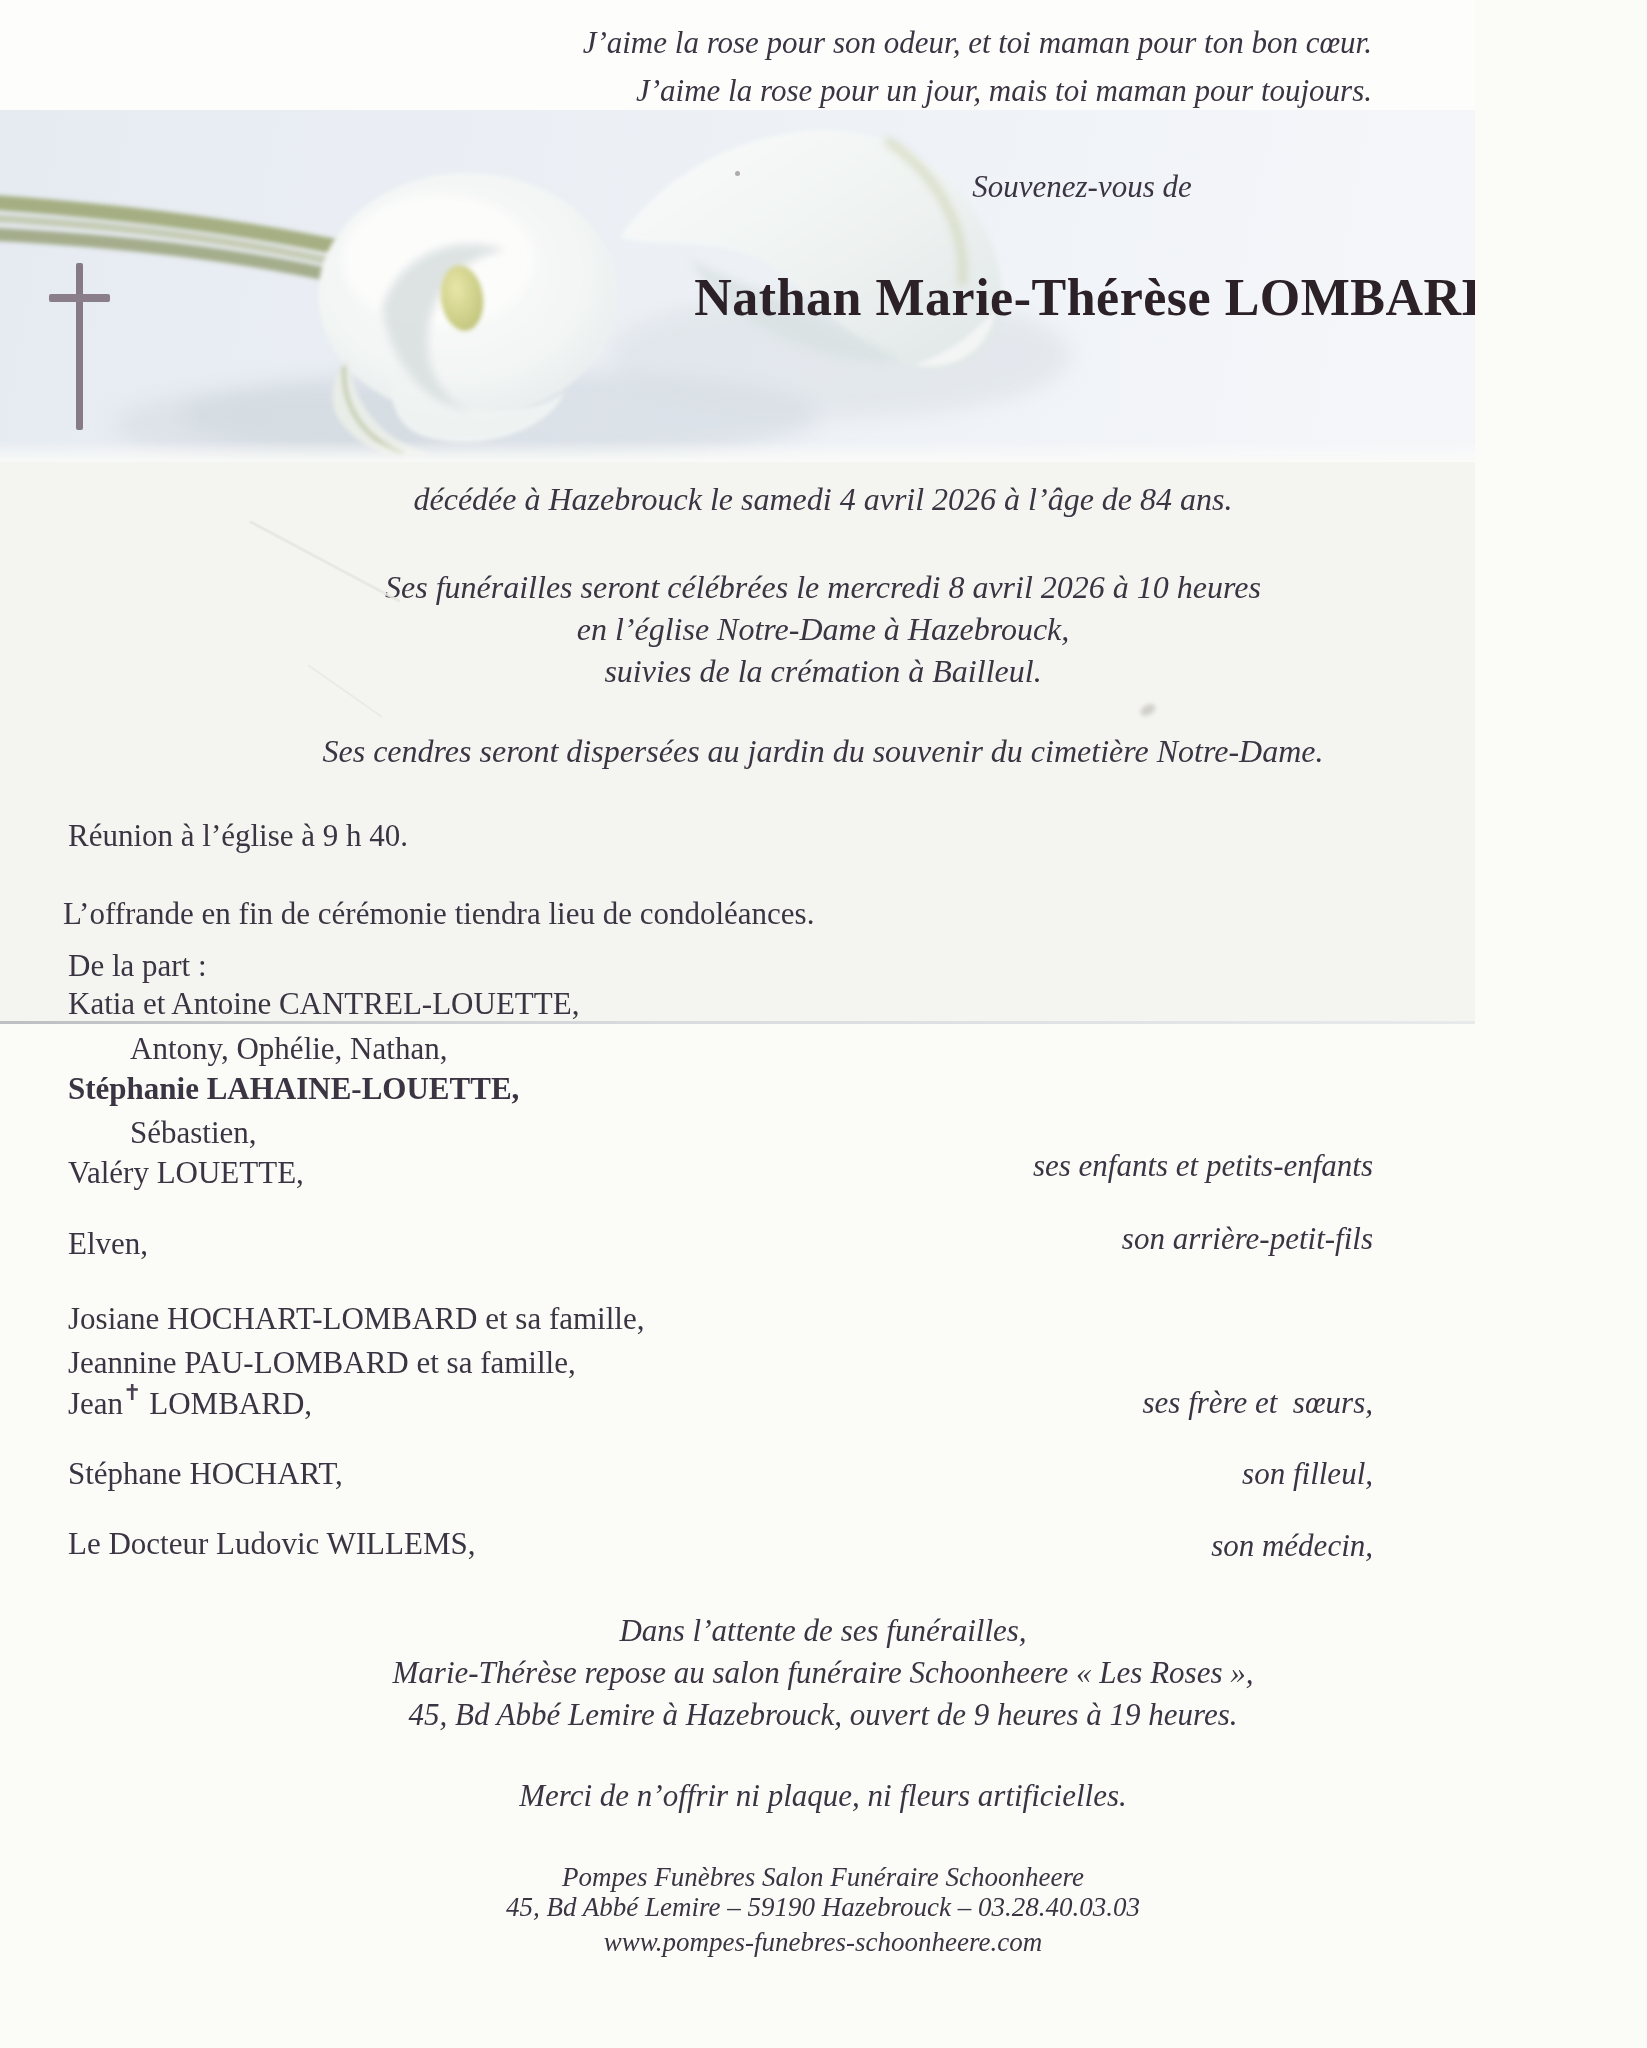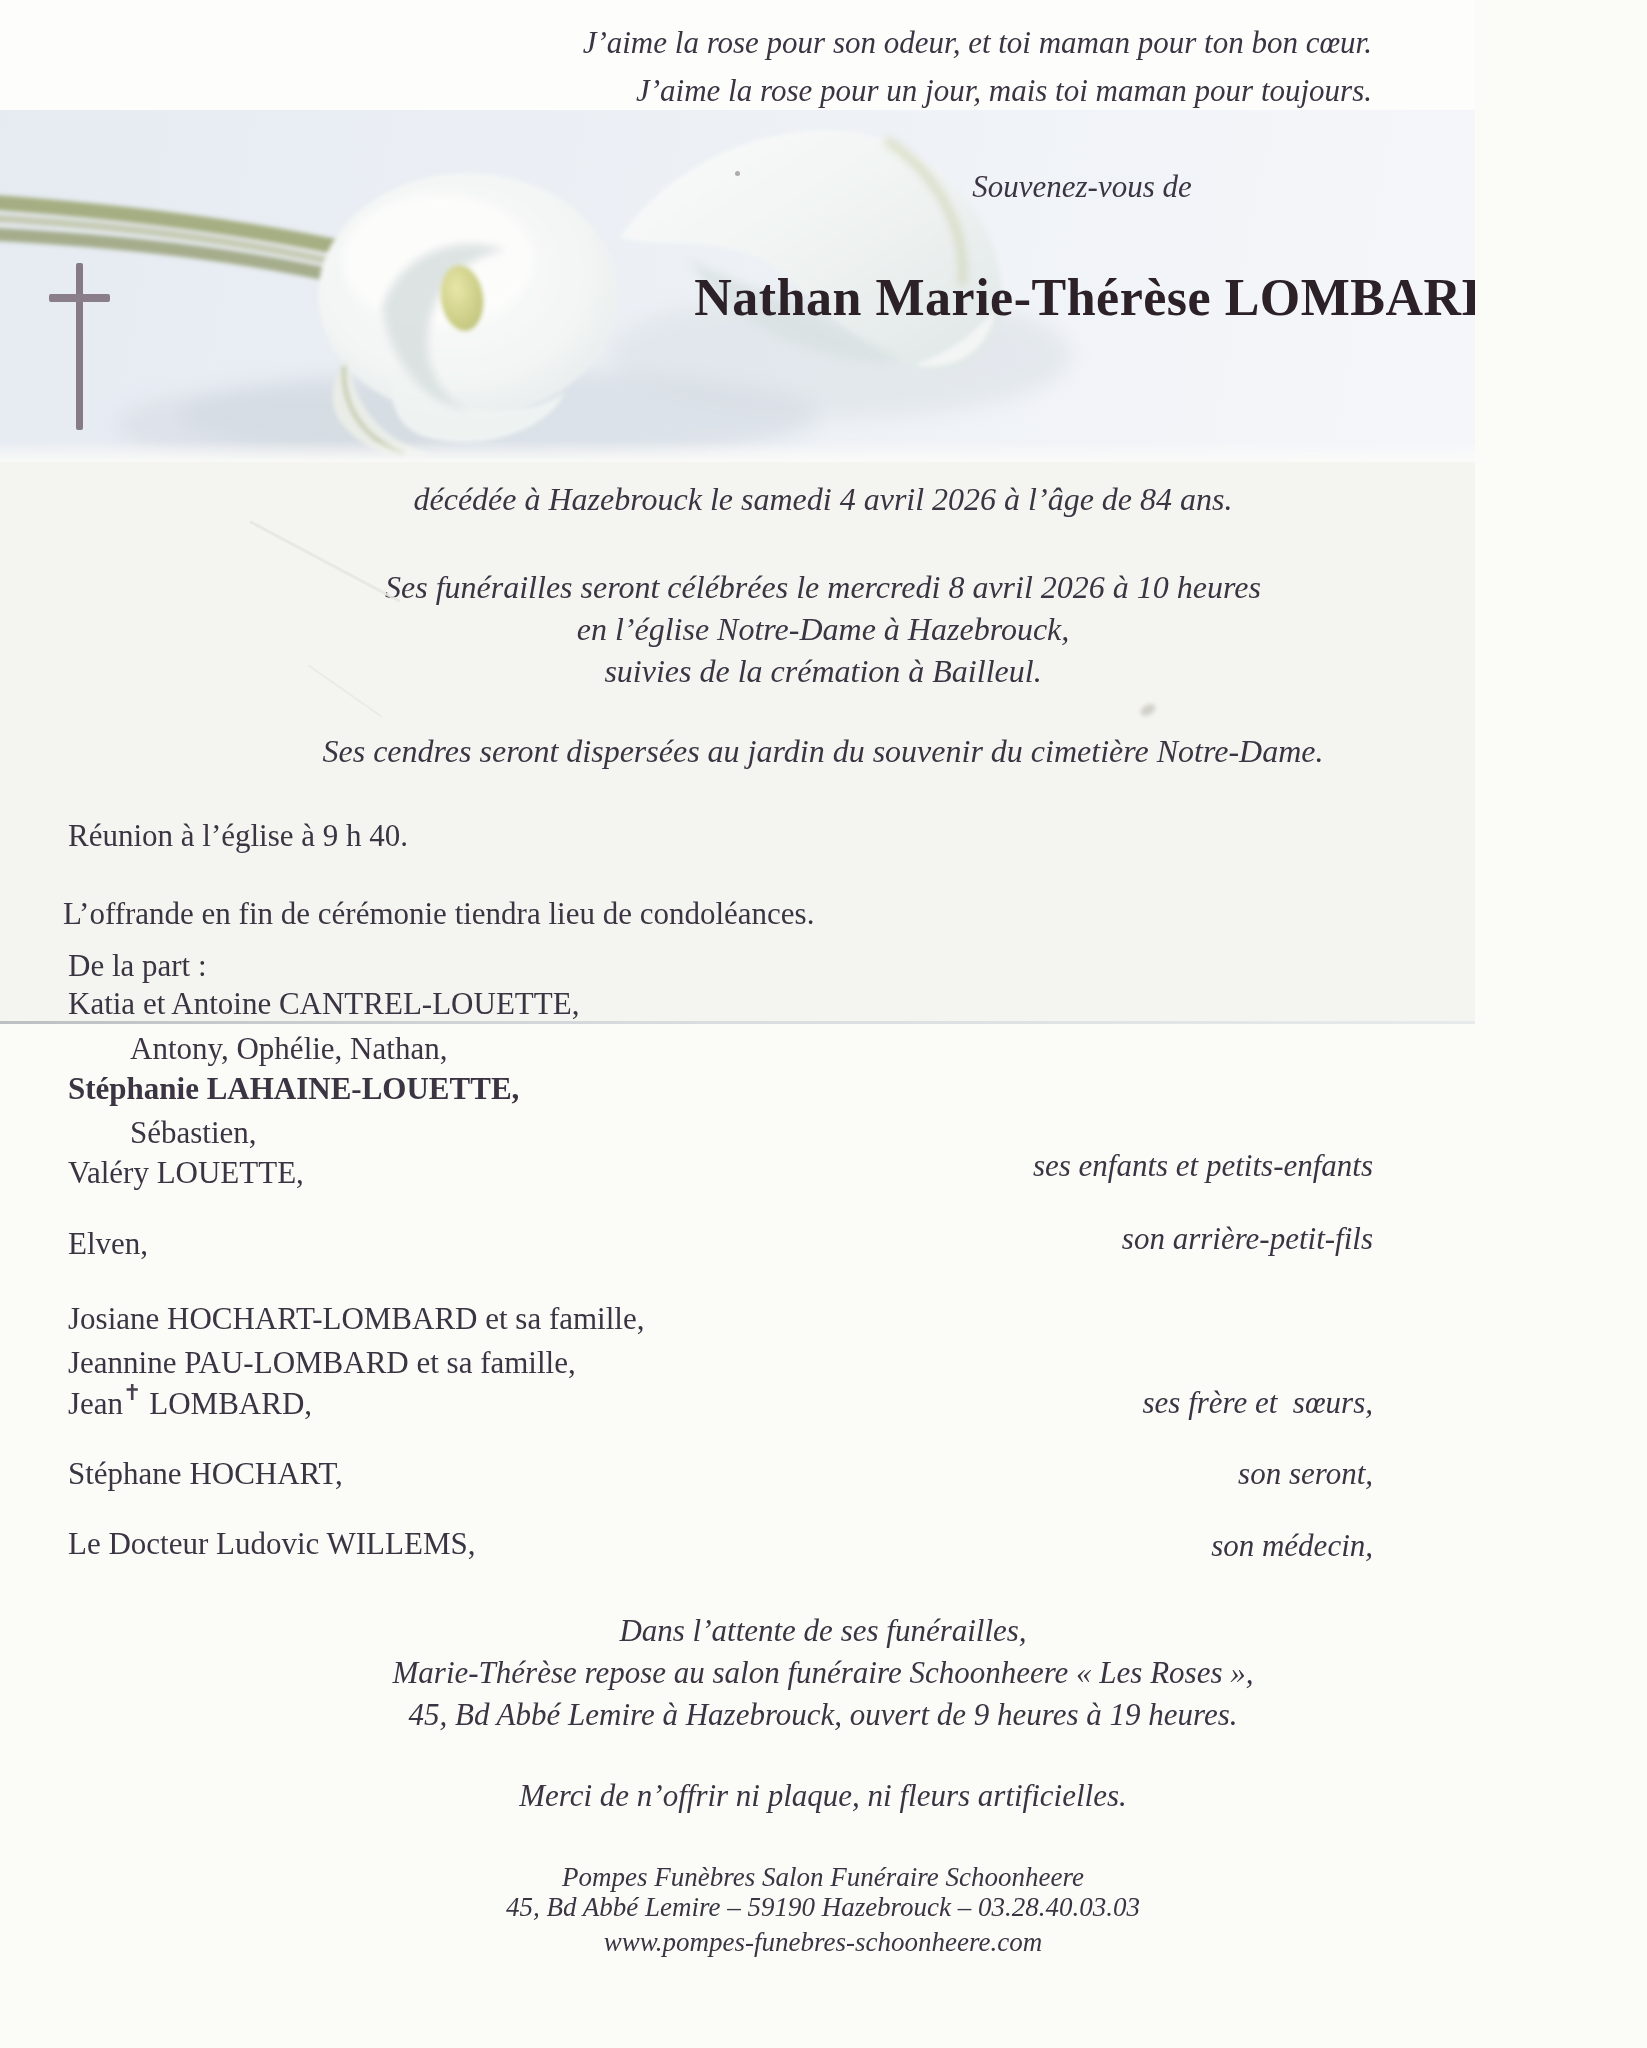--- a/index.html
+++ b/index.html
@@ -174,21 +174,21 @@
   <div class="abs member m7 t31">Jeannine PAU-LOMBARD et sa famille,</div>
   <div class="abs member m8 t31">
     <span>Jean</span><sup class="dagger">✝</sup><span> LOMBARD,</span>
   </div>
   <div class="abs member m9 t31">Stéphane HOCHART,</div>
   <div class="abs member m10 t31">Le Docteur Ludovic WILLEMS,</div>
 
   <div class="abs relation r0 it t31">ses enfants et petits-enfants</div>
   <div class="abs relation r1 it t31">son arrière-petit-fils</div>
   <div class="abs relation r2 it t31">ses frère et  sœurs,</div>
-  <div class="abs relation r3 it t31">son seront,</div>
+  <div class="abs relation r3 it t31">son filleul,</div>
   <div class="abs relation r4 it t31">son médecin,</div>
 
   <div class="abs center-block viewing it t31">
     <div>Dans l’attente de ses funérailles,</div>
     <div>Marie-Thérèse repose au salon funéraire Schoonheere « Les Roses »,</div>
     <div>45, Bd Abbé Lemire à Hazebrouck, ouvert de 9 heures à 19 heures.</div>
   </div>
   <div class="abs center-block merci it t31">Merci de n’offrir ni plaque, ni fleurs artificielles.</div>
 
   <div class="abs center-block fh1 it t27">Pompes Funèbres Salon Funéraire Schoonheere</div>

